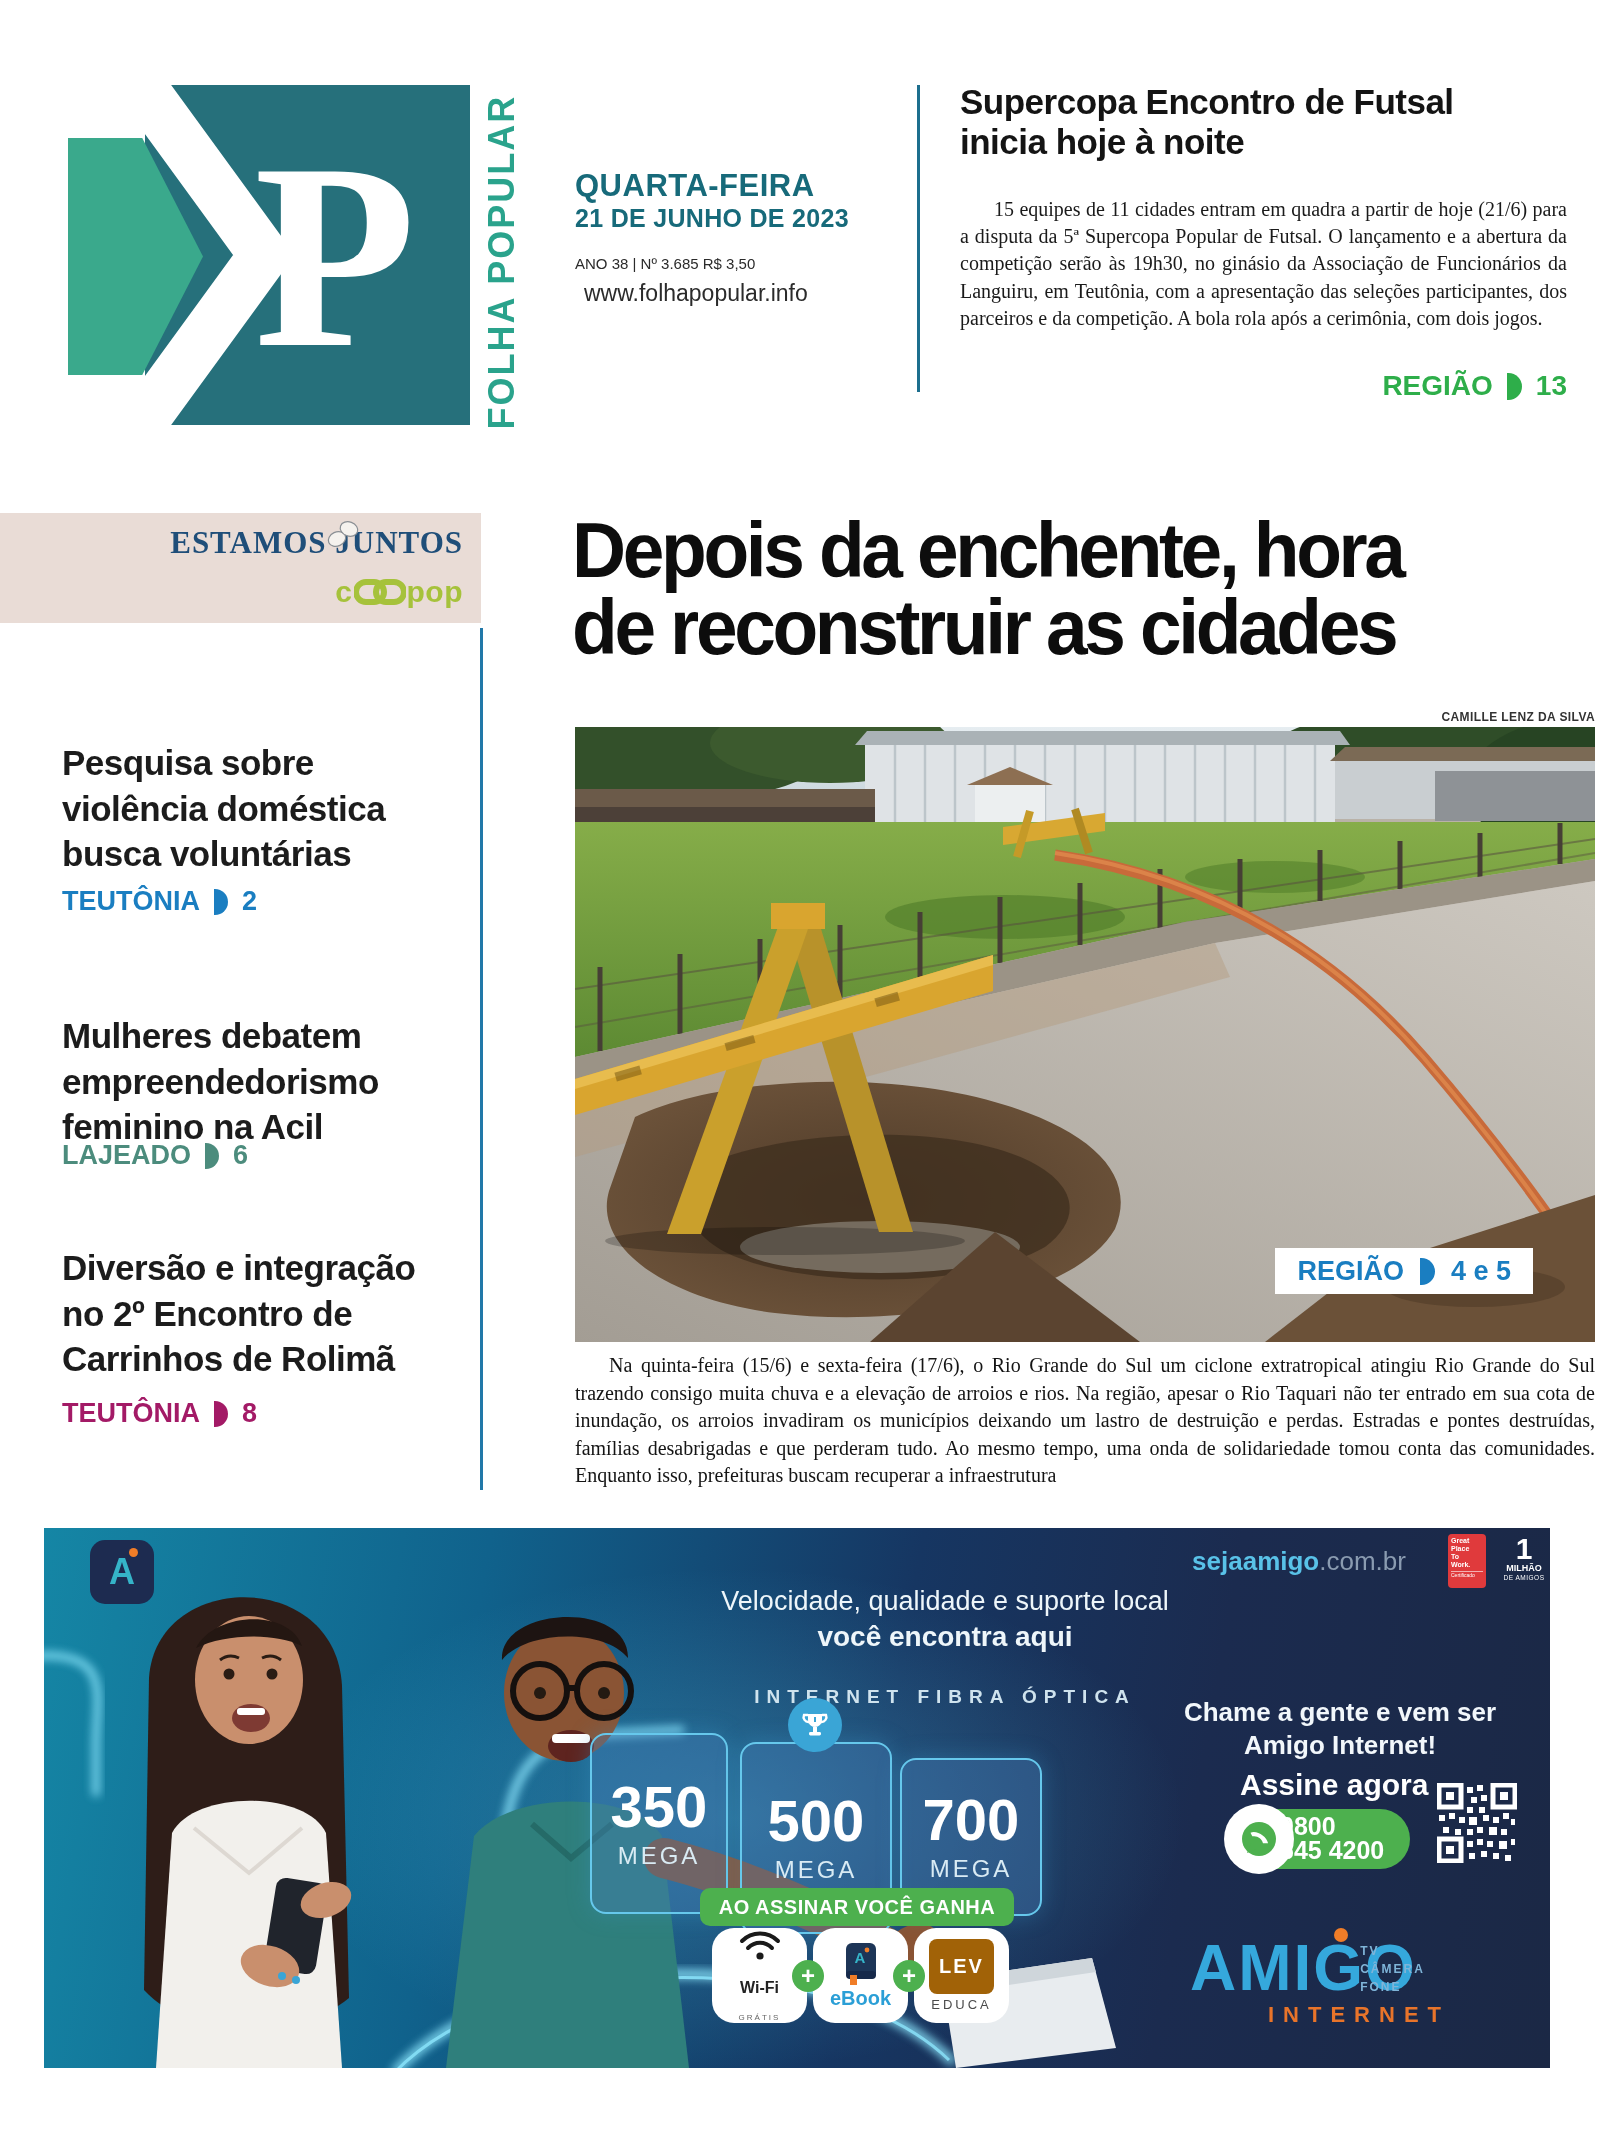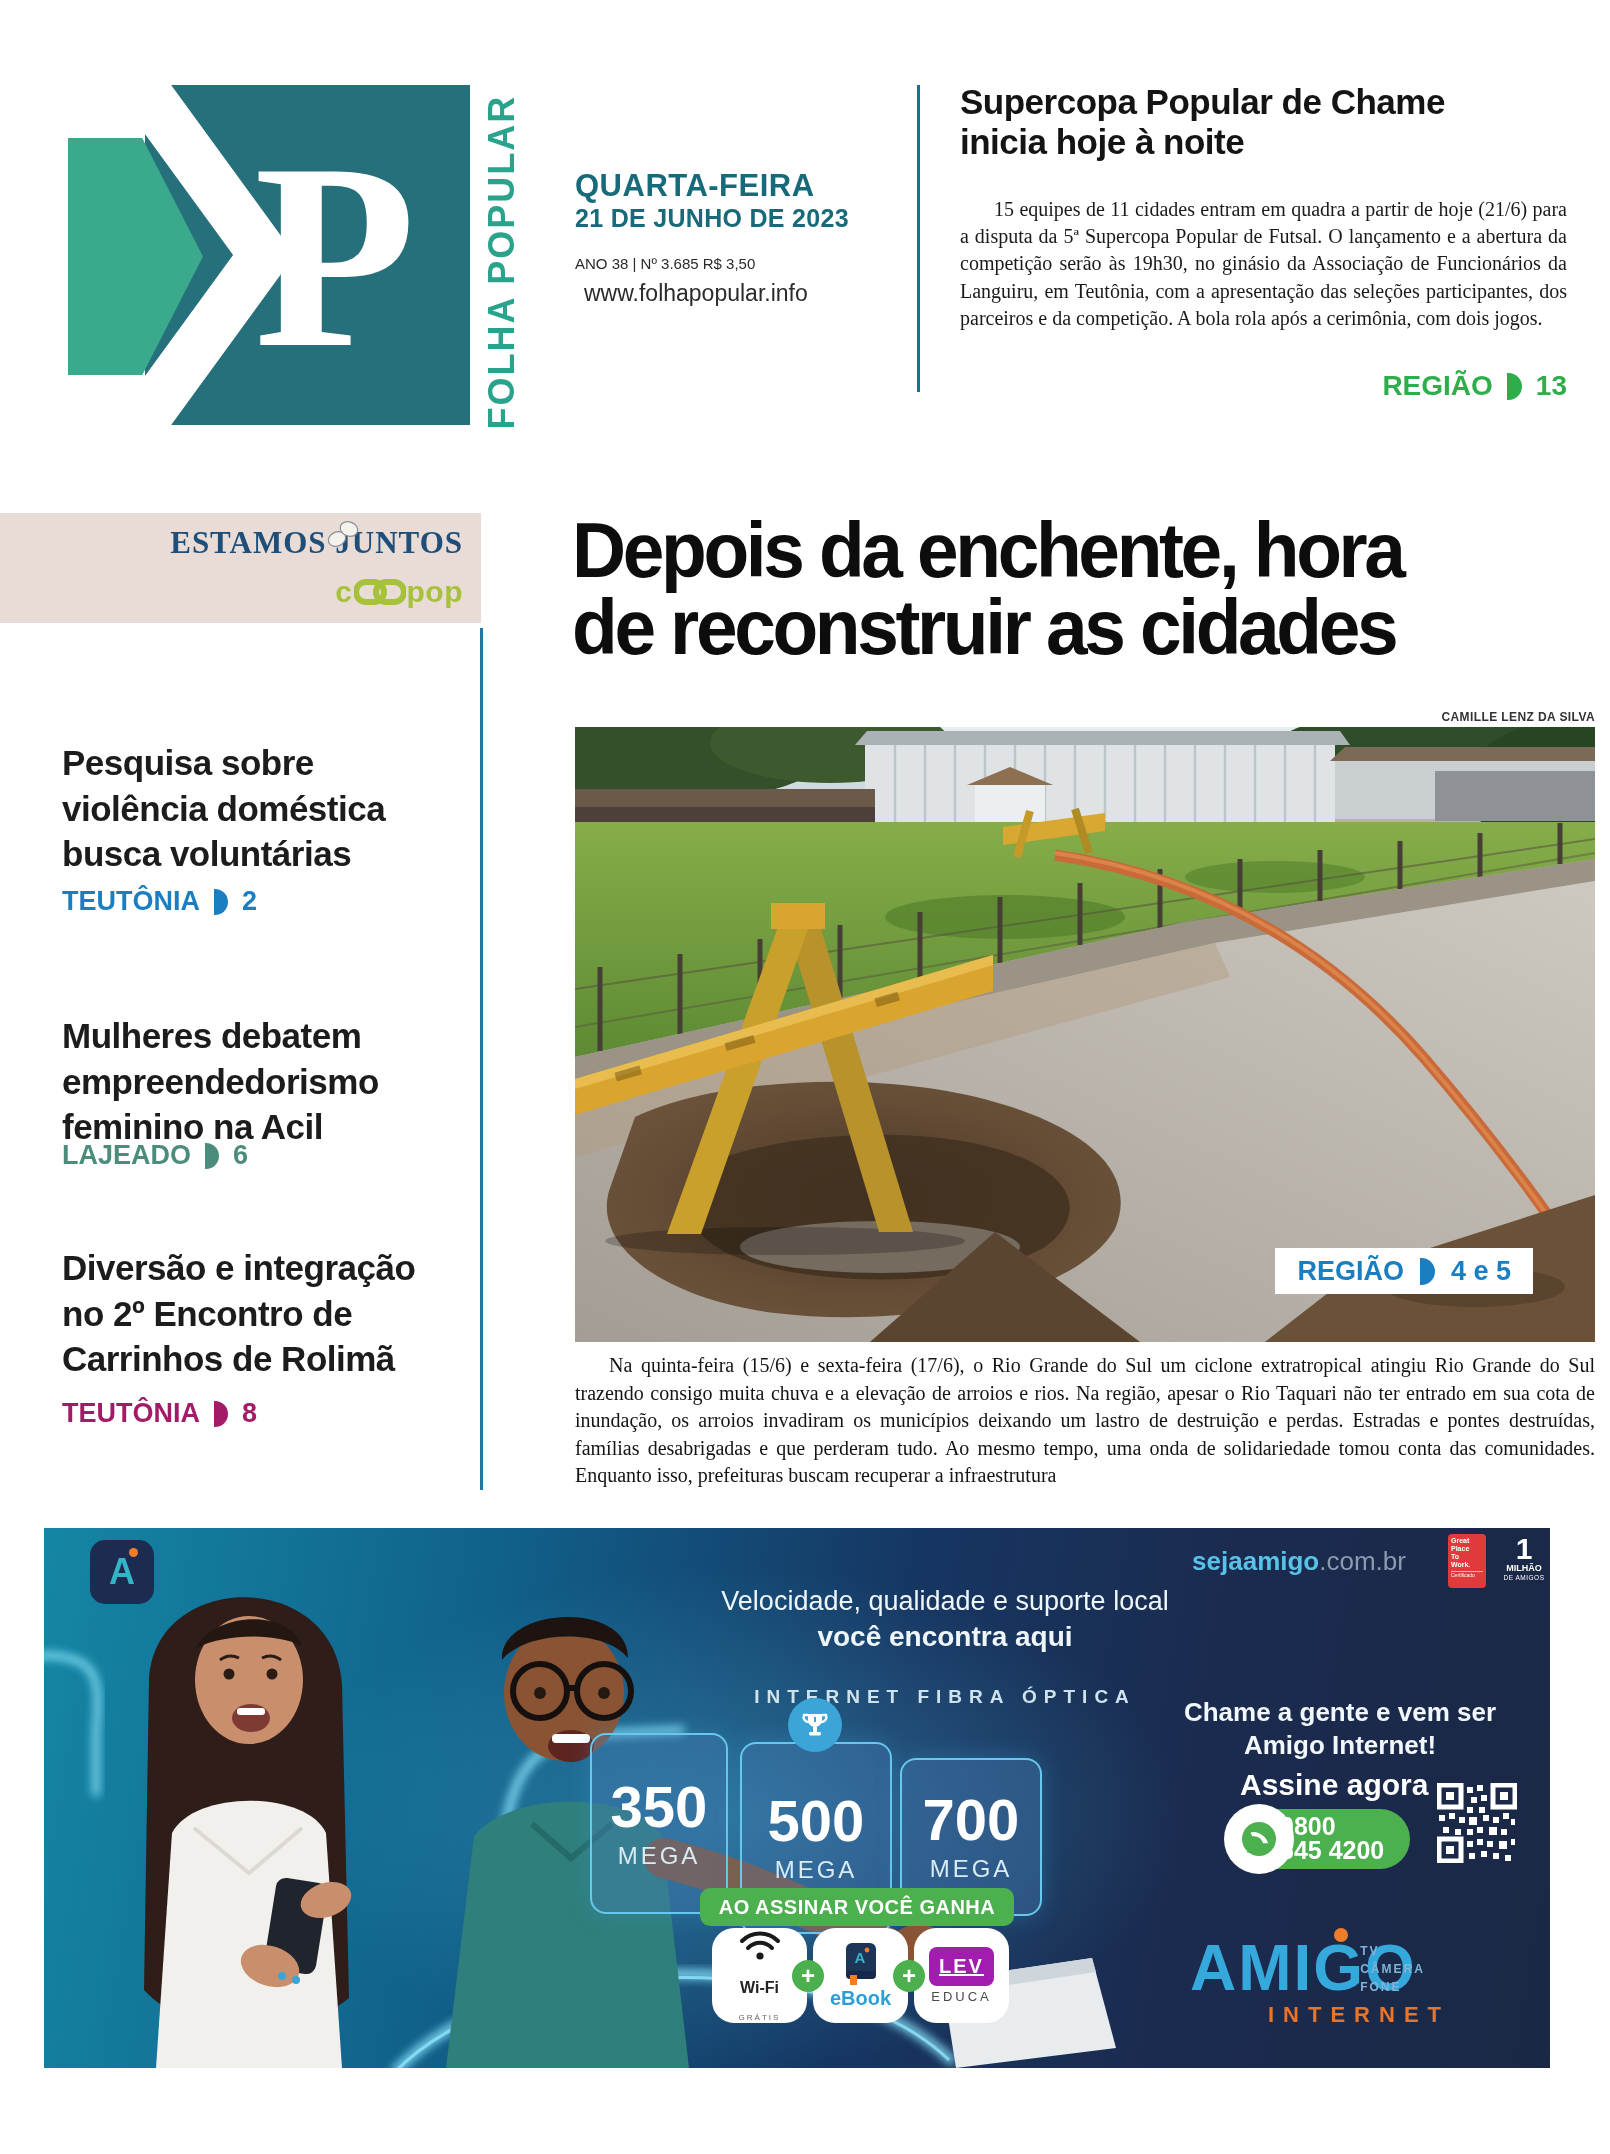--- a/index.html
+++ b/index.html
@@ -95,22 +95,22 @@
     font-weight:800;font-size:20px;letter-spacing:.5px;z-index:6;}
   .bonus-tile{position:absolute;width:95px;height:95px;background:#fff;border-radius:22px;
     display:flex;flex-direction:column;align-items:center;justify-content:center;z-index:5;}
   .tile-1{left:668px;top:400px;gap:16px;} .tile-2{left:769px;top:400px;} .tile-3{left:870px;top:400px;}
   .plus-badge{position:absolute;width:32px;height:32px;border-radius:50%;background:#4db04e;
     color:#fff;font-weight:800;font-size:24px;display:flex;align-items:center;justify-content:center;z-index:7;}
   .plus-1{left:748px;top:432px;} .plus-2{left:849px;top:432px;}
   .wifi-label{font-size:16px;font-weight:700;color:#222;margin-top:2px;}
   .wifi-sub{font-size:8px;color:#666;letter-spacing:2px;}
   .ebook-label{font-size:20px;font-weight:700;color:#2b9fd6;margin-top:2px;}
-  .lev-box{background:#a21caf;border-radius:8px;color:#fff;font-weight:800;font-size:20px;
-    letter-spacing:2px;padding:8px 10px;text-decoration:underline;}
+  .lev-box{background:#a16207;border-radius:8px;color:#fff;font-weight:800;font-size:20px;
+    letter-spacing:2px;padding:16px 10px;}
   .lev-sub{font-size:13px;color:#4a4a4a;letter-spacing:3px;margin-top:3px;}
 
   .ad-site{position:absolute;left:1120px;top:18px;width:270px;text-align:center;font-size:26px;font-weight:700;}
   .ad-site .b{color:#59c2e8;} .ad-site .r{color:#8a9bb0;font-weight:400;}
   .gptw{position:absolute;left:1404px;top:6px;width:38px;height:54px;background:#e03a3c;
     border-radius:4px;color:#fff;font-size:7px;font-weight:700;line-height:1.15;
     padding:3px 3px;box-sizing:border-box;}
   .gptw .cert{font-size:5px;font-weight:400;margin-top:2px;border-top:1px solid rgba(255,255,255,.6);padding-top:1px;}
   .milhao{position:absolute;left:1450px;top:6px;width:60px;height:58px;color:#fff;text-align:center;}
   .milhao .one{font-size:30px;font-weight:800;line-height:1;}
@@ -150,21 +150,21 @@
   <div class="abs date-block">
     <div class="weekday">QUARTA-FEIRA</div>
     <div class="date-line">21 DE JUNHO DE 2023</div>
     <div class="edition">ANO 38 | Nº 3.685 R$ 3,50</div>
     <div class="site-line">www.folhapopular.info</div>
   </div>
 
   <div class="abs head-divider"></div>
 
   <div class="abs top-story-title">
-    <div>Supercopa Popular de Chame</div>
+    <div>Supercopa Encontro de Futsal</div>
     <div>inicia hoje à noite</div>
   </div>
   <div class="abs top-story-body">15 equipes de 11 cidades entram em quadra a partir de hoje (21/6) para a disputa da 5ª Supercopa Popular de Futsal. O lançamento e a abertura da competição serão às 19h30, no ginásio da Associação de Funcionários da Languiru, em Teutônia, com a apresentação das seleções participantes, dos parceiros e da competição. A bola rola após a cerimônia, com dois jogos.</div>
   <div class="abs tag-row top-story-tag">
     <span>REGIÃO</span>
     <span class="tag-marker green"></span>
     <span class="tag-page">13</span>
   </div>
 
   <div class="abs banner">

